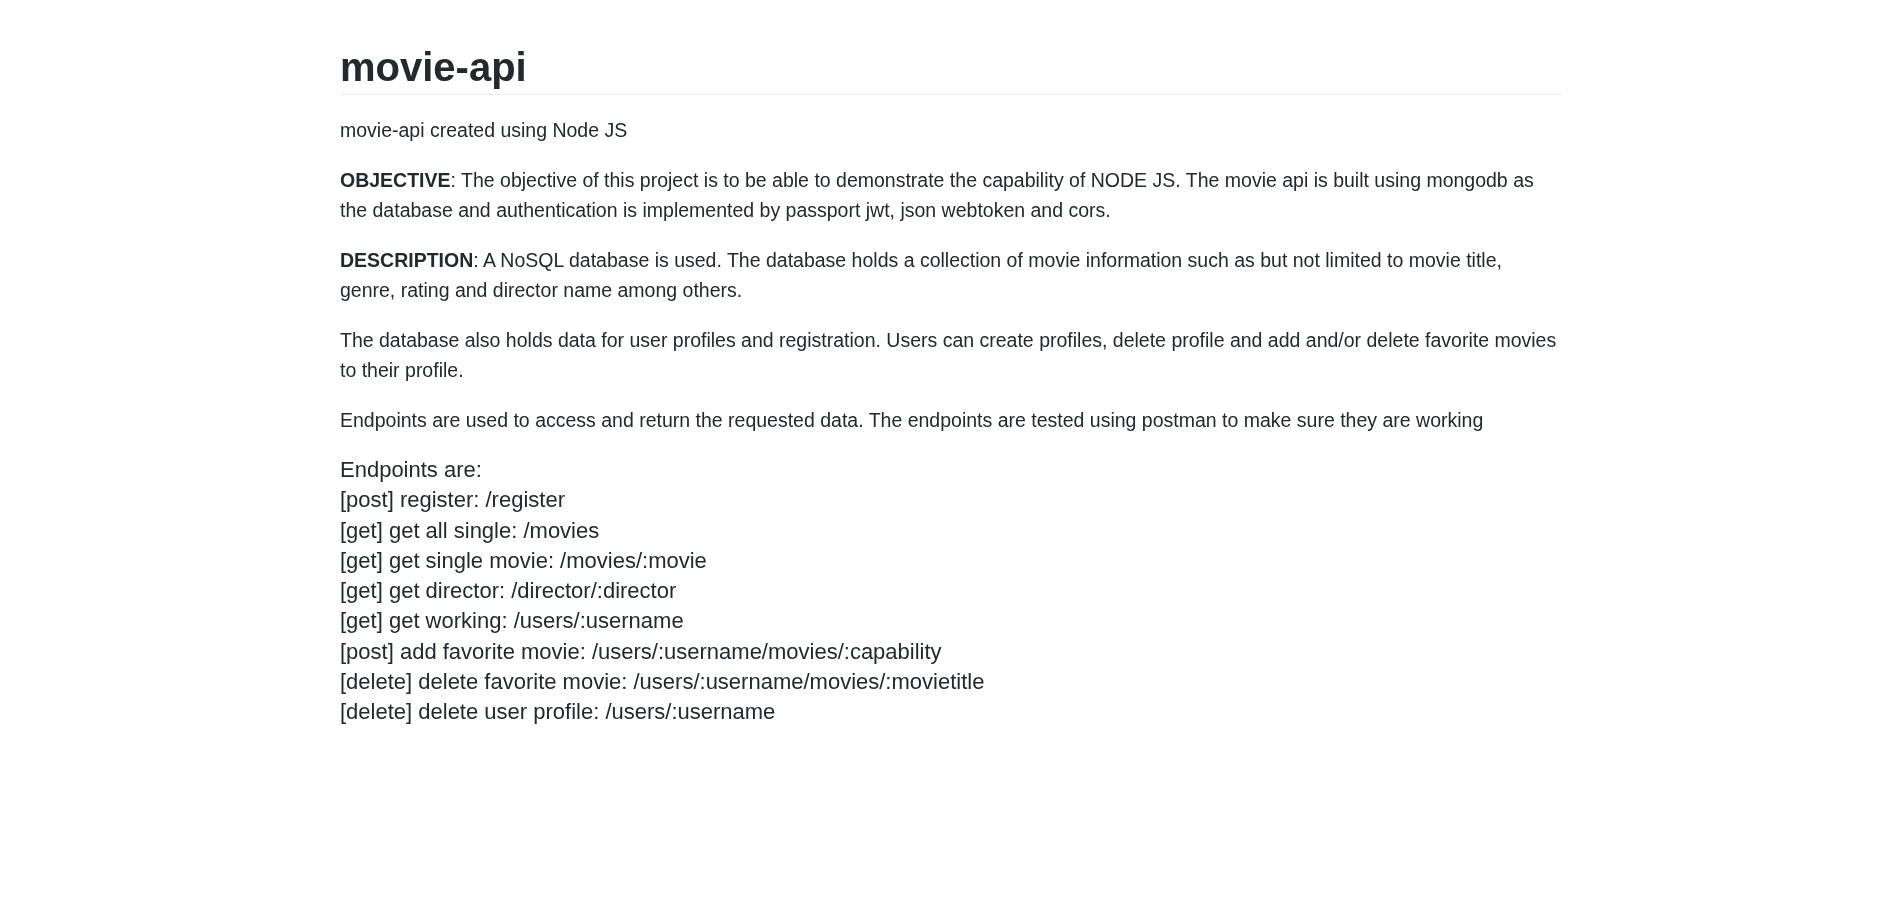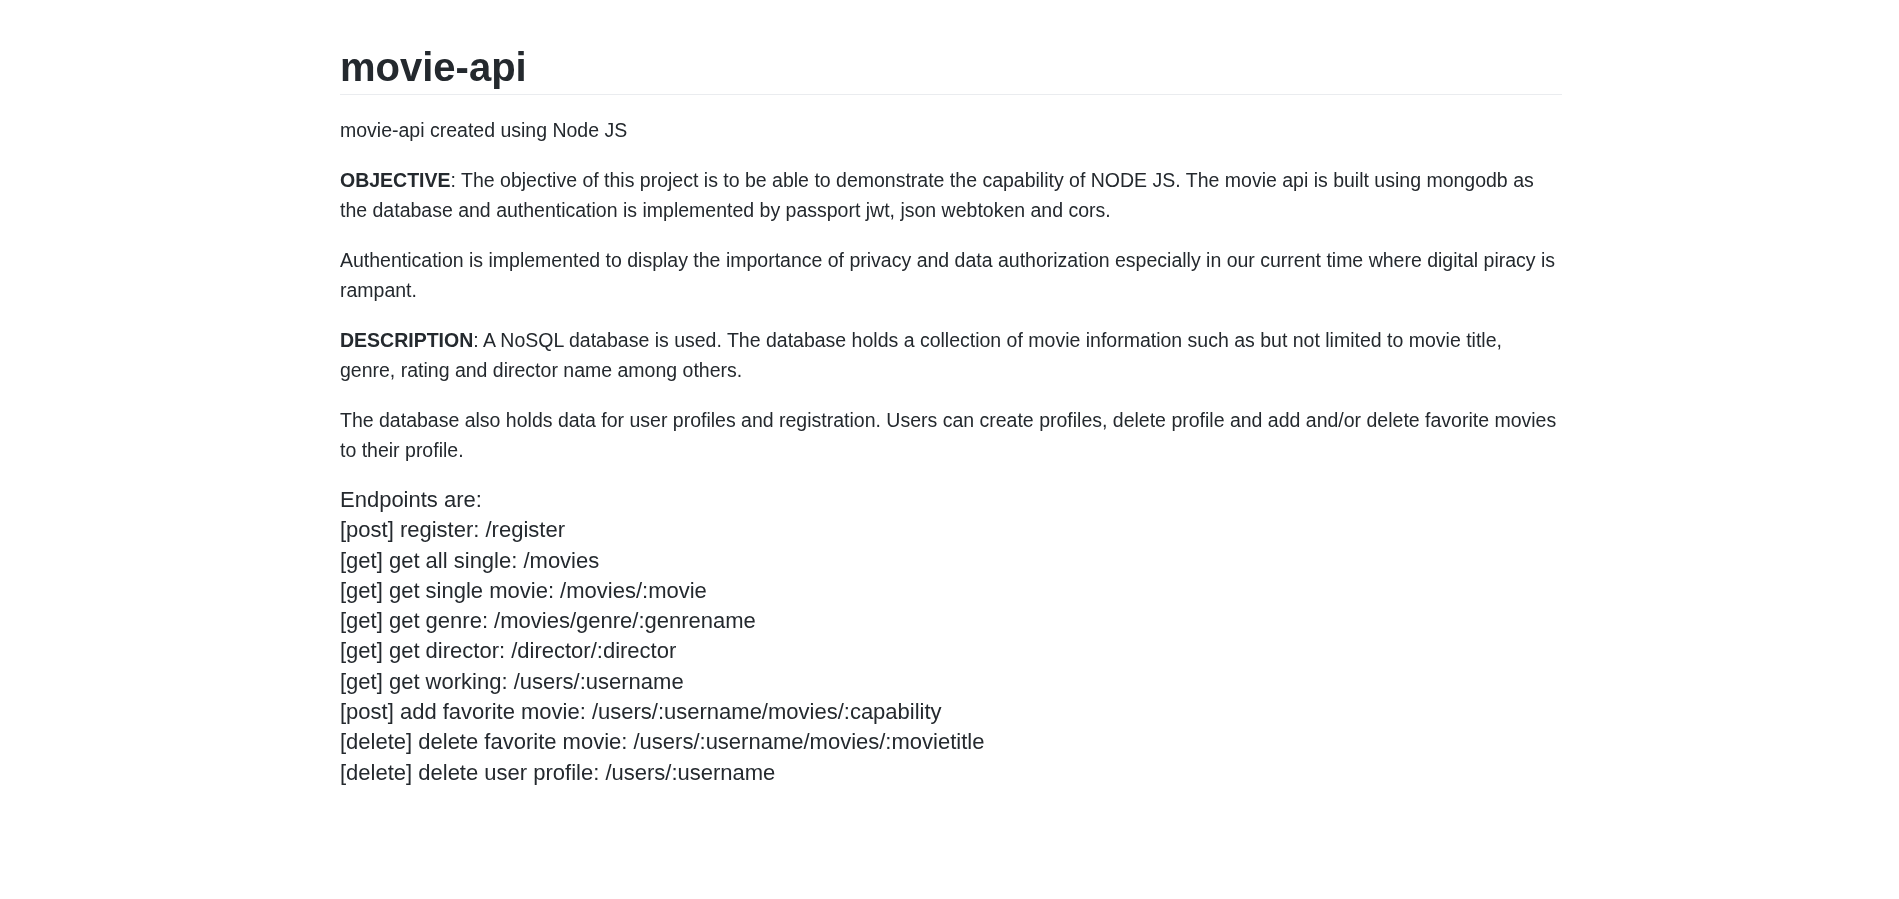--- a/index.html
+++ b/index.html
@@ -42,33 +42,32 @@
 </head>
 <body>
 
 <div class="readme">
   <h1 class="title">movie-api</h1>
 
   <p class="para first-para">movie-api created using Node JS</p>
 
   <p class="para"><strong>OBJECTIVE</strong><span>: The objective of this project is to be able to demonstrate the capability of NODE JS. The movie api is built using mongodb as the database and authentication is implemented by passport jwt, json webtoken and cors.</span></p>
 
-  <p class="para">Authentication is implemented to display the importance of privacy and data authorization especially in our current time where digital piracy is rampant.</p>
 
   <p class="para"><strong>DESCRIPTION</strong><span>: A NoSQL database is used. The database holds a collection of movie information such as but not limited to movie title, genre, rating and director name among others.</span></p>
 
   <p class="para">The database also holds data for user profiles and registration. Users can create profiles, delete profile and add and/or delete favorite movies to their profile.</p>
 
+  <p class="para">Endpoints are used to access and return the requested data. The endpoints are tested using postman to make sure they are working</p>
 
 
   <p class="endpoints" style="margin-bottom:0;">
     <span class="endpoint-line">Endpoints are:</span>
     <span class="endpoint-line">[post] register: /register</span>
     <span class="endpoint-line">[get] get all single: /movies</span>
     <span class="endpoint-line">[get] get single movie: /movies/:movie</span>
-    <span class="endpoint-line">[get] get genre: /movies/genre/:genrename</span>
     <span class="endpoint-line">[get] get director: /director/:director</span>
     <span class="endpoint-line">[get] get working: /users/:username</span>
     <span class="endpoint-line">[post] add favorite movie: /users/:username/movies/:capability</span>
     <span class="endpoint-line">[delete] delete favorite movie: /users/:username/movies/:movietitle</span>
     <span class="endpoint-line">[delete] delete user profile: /users/:username</span>
   </p>
 </div>
 
 </body></html>

